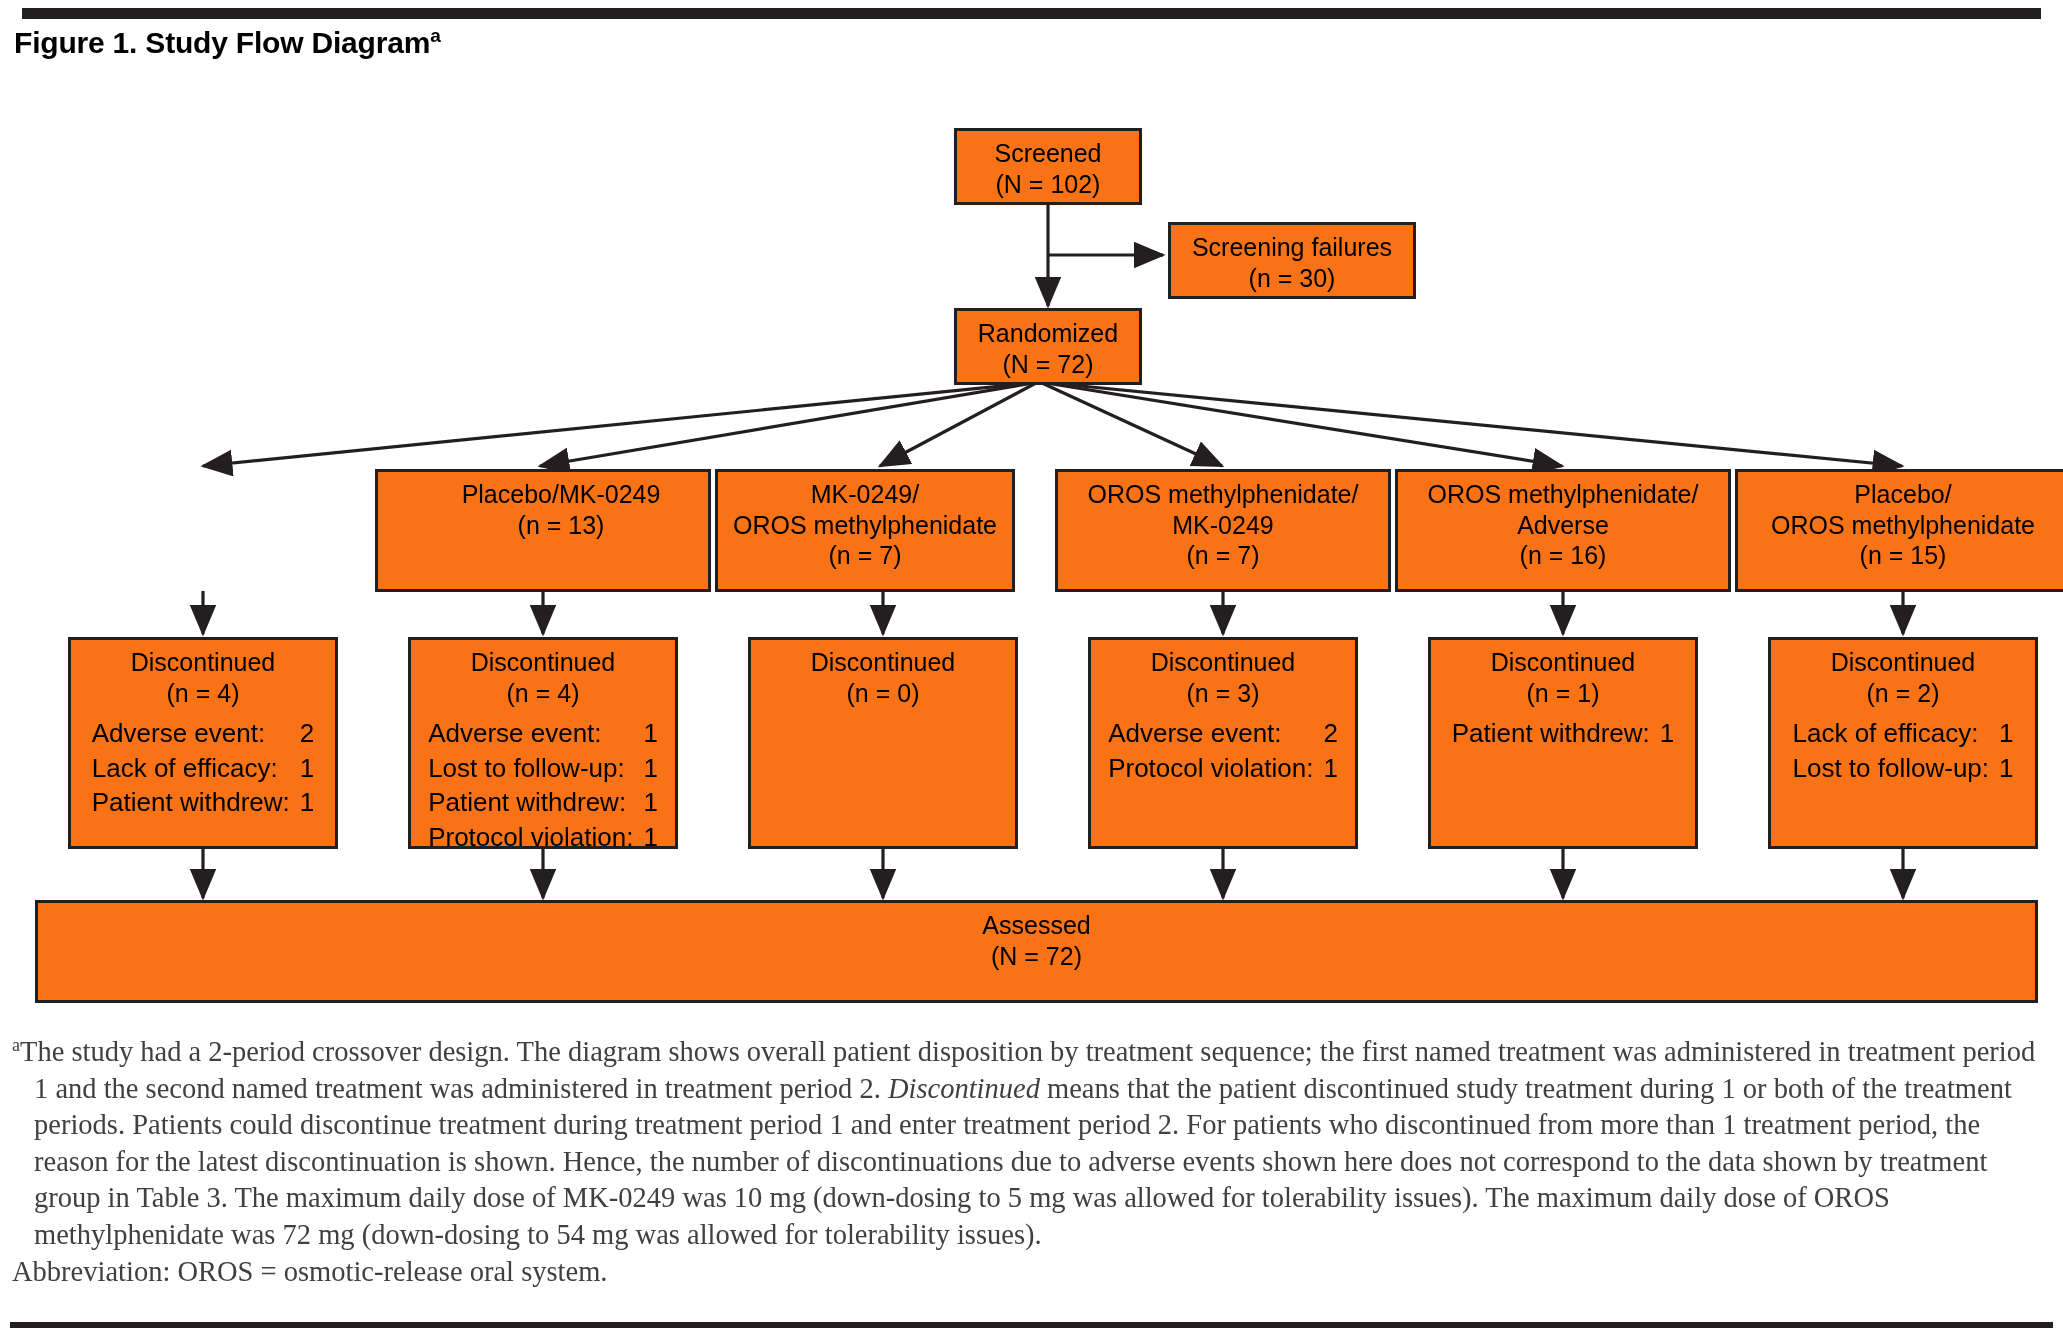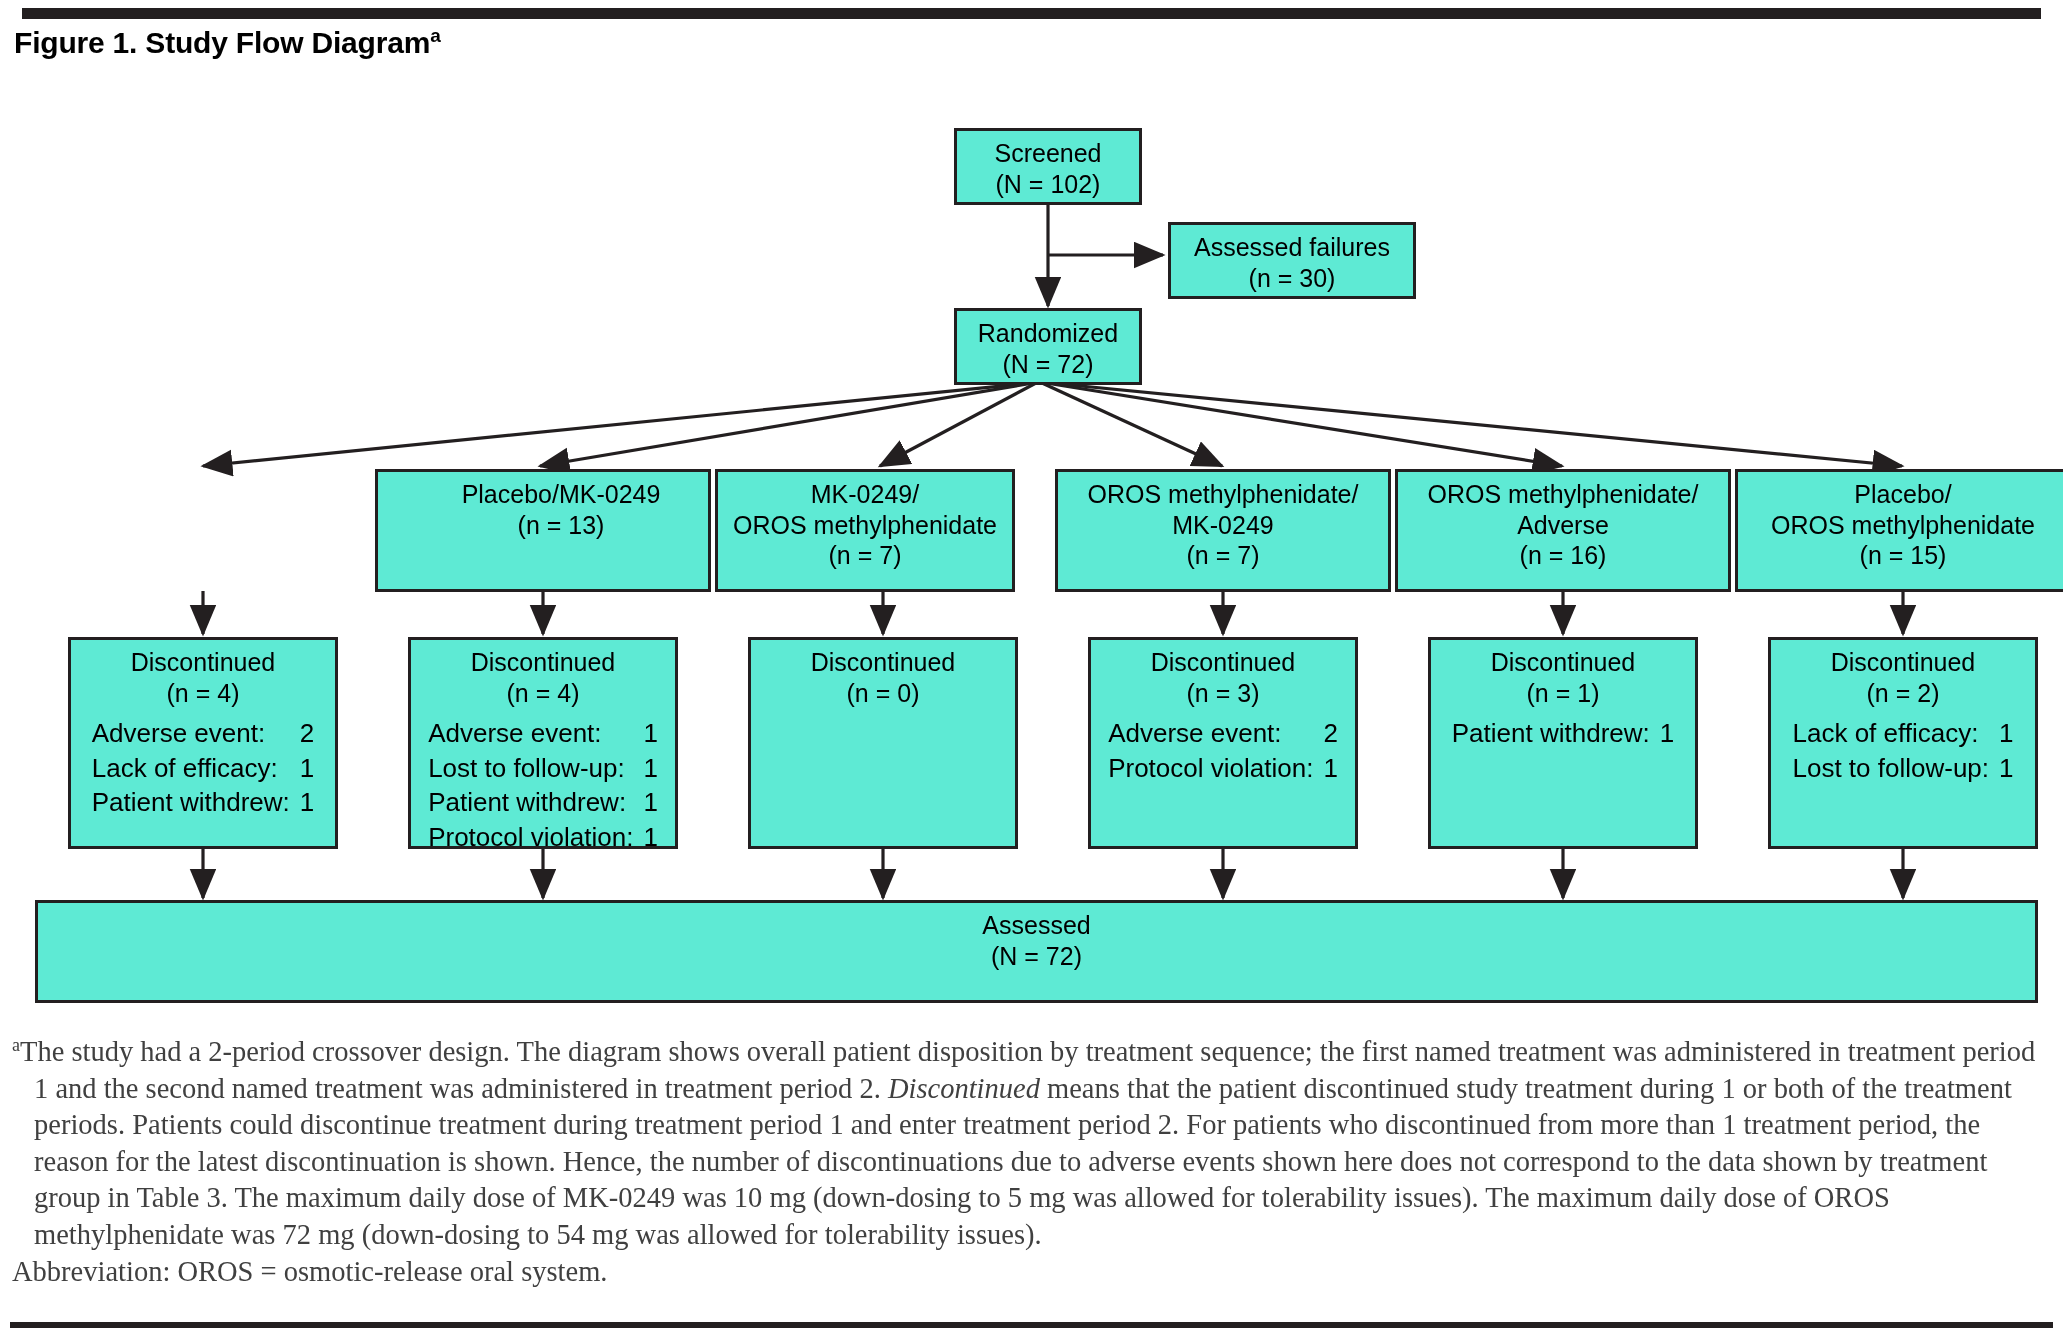--- a/index.html
+++ b/index.html
@@ -67,21 +67,21 @@
   .svg-layer {
     position: absolute;
     left: 0;
     top: 0;
     width: 2063px;
     height: 1030px;
   }
 
   .node {
     position: absolute;
-    background: #5eead4;
+    background: #f97316;
     border: 3px solid #231f20;
     box-sizing: border-box;
     text-align: center;
     font-size: 25px;
     line-height: 1.22;
     color: #000;
   }
   .node .ttl {
     display: block;
     padding-top: 7px;
@@ -192,21 +192,21 @@
         <line x1="1903" y1="847" x2="1903" y2="898" marker-end="url(#arrow)"></line>
       </g>
     </svg>
 
     <div class="node" style="left:954px; top:128px; width:188px; height:77px;">
       <span class="ttl">Screened</span>
       <span class="cnt">(N = 102)</span>
     </div>
 
     <div class="node" style="left:1168px; top:222px; width:248px; height:77px;">
-      <span class="ttl">Assessed failures</span>
+      <span class="ttl">Screening failures</span>
       <span class="cnt">(n = 30)</span>
     </div>
 
     <div class="node" style="left:954px; top:308px; width:188px; height:77px;">
       <span class="ttl">Randomized</span>
       <span class="cnt">(N = 72)</span>
     </div>
 
     <div class="node" style="left:375px; top:469px; width:336px; height:123px;padding-left:36px;">
       <span class="ttl">

